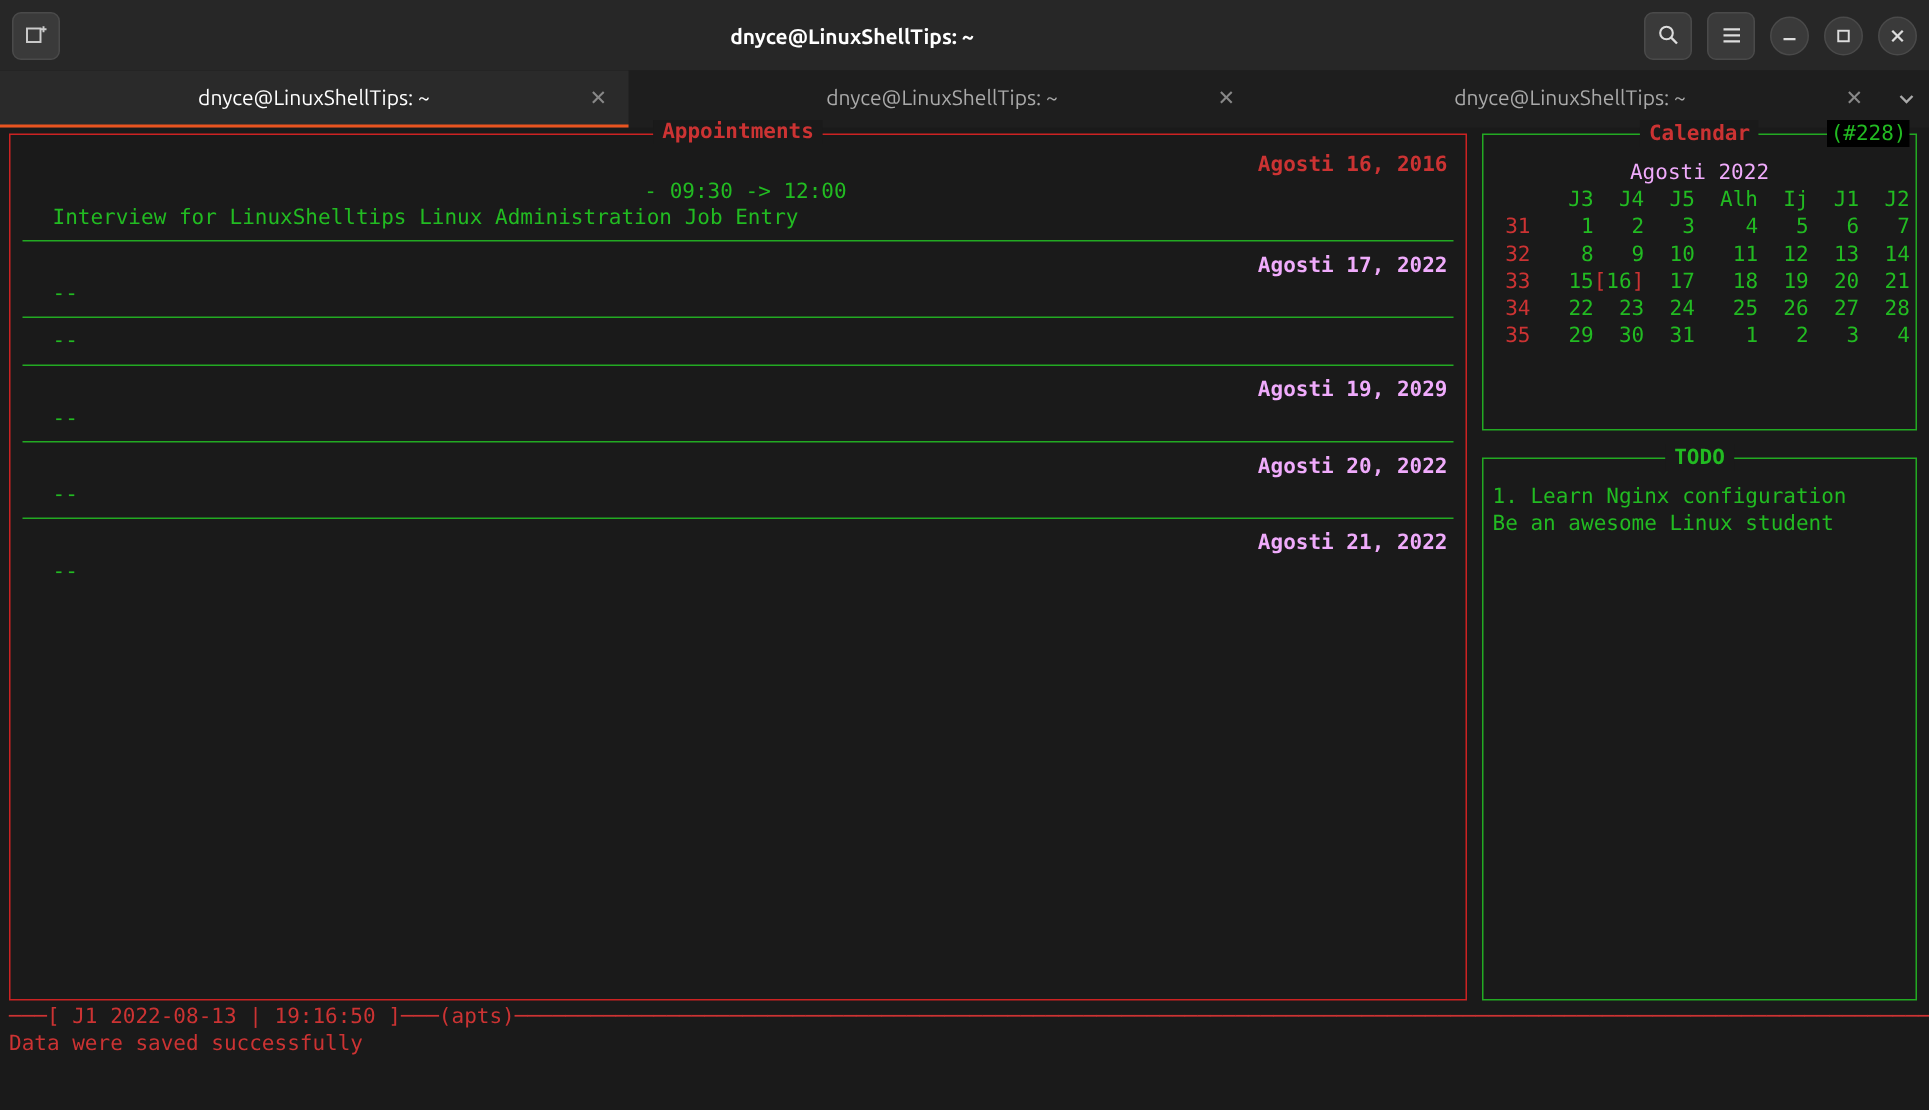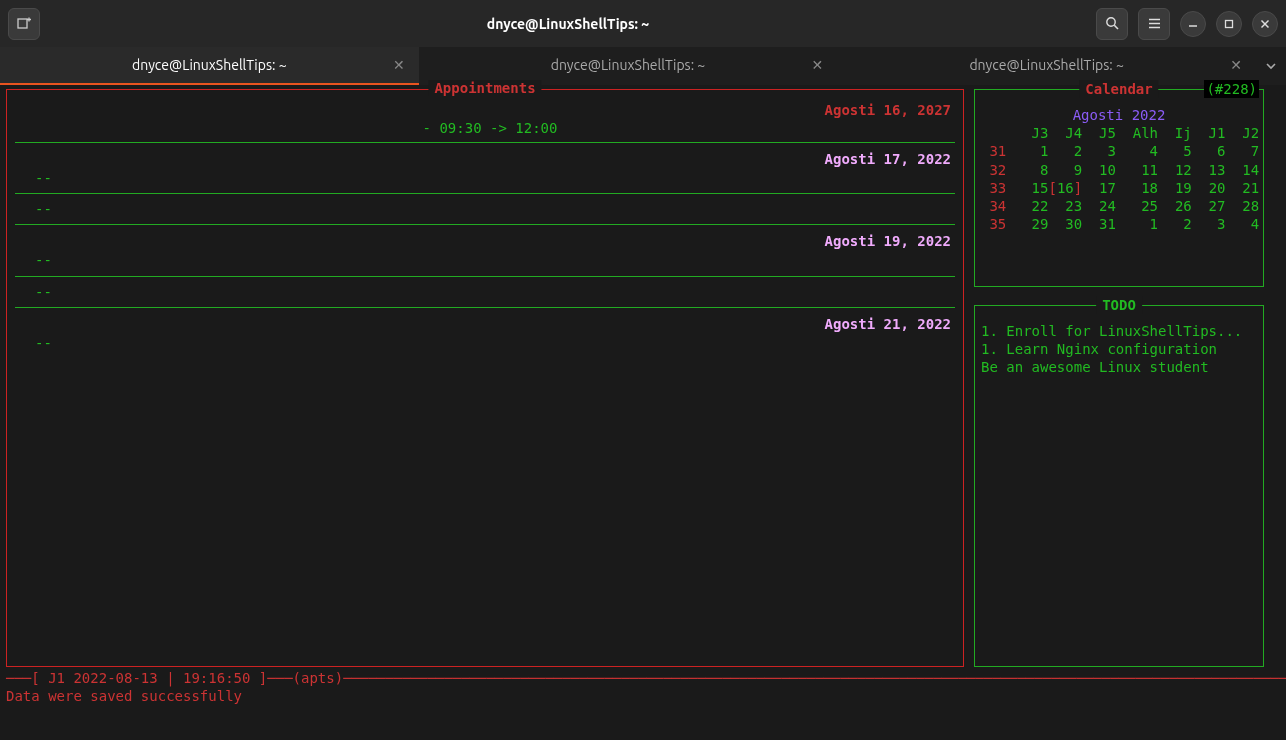--- a/index.html
+++ b/index.html
@@ -98,21 +98,21 @@
   width: 30px;
   display: flex;
   align-items: center;
   justify-content: center;
   color: #aaa;
   cursor: pointer;
 }
 
 
 .term {
-  padding: 4px 22px 0 6px;
+  padding: 4px 8px 0 6px;
   height: calc(740px - 47px - 38px);
 }
 .term-inner {
   display: flex;
   gap: 10px;
   height: 578px;
 }
 .panel {
   border: 1px solid;
   position: relative;
@@ -179,21 +179,21 @@
 .calendar .corner {
   position: absolute;
   top: -10px;
   right: 4px;
   background: #000000;
   color: #22bb22;
   padding: 0 2px;
 }
 .cal-month {
   text-align: center;
-  color: #8b5cf6;
+  color: #f0abfc;
 }
 .cal-grid {
   font-family: monospace;
   white-space: pre;
 }
 .cal-head { color: #22bb22; }
 .cal-wk { color: #cc3333; }
 .cal-day { color: #22bb22; }
 .cal-today-br { color: #cc3333; }
 .cal-today { color: #22bb22; }
@@ -283,39 +283,41 @@
   </div>
 </div>
 
 <div class="term">
   <div class="term-inner">
 
     <div class="panel red appointments">
       <div class="panel-title red">Appointments</div>
       <div class="appt-scroll" id="appt-scroll">
           <div class="day-block">
-            <div class="day-header red">Agosti 16, 2027</div>
+            <div class="day-header red">Agosti 16, 2016</div>
             <div class="appt-time">- 09:30 -&gt; 12:00</div>
+            <div class="appt-line">Interview for LinuxShelltips Linux Administration Job Entry</div>
           </div>
           <div class="day-divider"></div>
           <div class="day-block">
             <div class="day-header greenish">Agosti 17, 2022</div>
             <div class="appt-line">--</div>
           </div>
           <div class="day-divider"></div>
           <div class="day-block">
             <div class="appt-line">--</div>
           </div>
           <div class="day-divider"></div>
           <div class="day-block">
-            <div class="day-header greenish">Agosti 19, 2022</div>
-            <div class="appt-line">--</div>
-          </div>
-          <div class="day-divider"></div>
-          <div class="day-block">
+            <div class="day-header greenish">Agosti 19, 2029</div>
+            <div class="appt-line">--</div>
+          </div>
+          <div class="day-divider"></div>
+          <div class="day-block">
+            <div class="day-header greenish">Agosti 20, 2022</div>
             <div class="appt-line">--</div>
           </div>
           <div class="day-divider"></div>
           <div class="day-block">
             <div class="day-header greenish">Agosti 21, 2022</div>
             <div class="appt-line">--</div>
           </div>
         </div>
     </div>
 
@@ -326,21 +328,20 @@
         <div class="corner">(#228)</div>
         <div style="height:6px"></div>
         <div class="cal-month">Agosti 2022</div>
         <div class="cal-grid" id="cal-grid"><div><span class="cal-head">      J3  J4  J5  Alh  Ij  J1  J2</span></div><div><span class="cal-wk"> 31</span> <span class="cal-day">   1</span><span class="cal-day">   2</span><span class="cal-day">   3</span><span class="cal-day">    4</span><span class="cal-day">   5</span><span class="cal-day">   6</span><span class="cal-day">   7</span></div><div><span class="cal-wk"> 32</span> <span class="cal-day">   8</span><span class="cal-day">   9</span><span class="cal-day">  10</span><span class="cal-day">   11</span><span class="cal-day">  12</span><span class="cal-day">  13</span><span class="cal-day">  14</span></div><div><span class="cal-wk"> 33</span> <span class="cal-day">  15</span><span class="cal-today-br">[</span><span class="cal-today">16</span><span class="cal-today-br">]</span><span class="cal-day">  17</span><span class="cal-day">   18</span><span class="cal-day">  19</span><span class="cal-day">  20</span><span class="cal-day">  21</span></div><div><span class="cal-wk"> 34</span> <span class="cal-day">  22</span><span class="cal-day">  23</span><span class="cal-day">  24</span><span class="cal-day">   25</span><span class="cal-day">  26</span><span class="cal-day">  27</span><span class="cal-day">  28</span></div><div><span class="cal-wk"> 35</span> <span class="cal-day">  29</span><span class="cal-day">  30</span><span class="cal-day">  31</span><span class="cal-day">    1</span><span class="cal-day">   2</span><span class="cal-day">   3</span><span class="cal-day">   4</span></div></div>
       </div>
 
       <div class="panel green todo">
         <div class="panel-title green">TODO</div>
         <div style="height:6px"></div>
         <div id="todo-list">
-            <div class="todo-line">1. Enroll for LinuxShellTips...</div>
             <div class="todo-line">1. Learn Nginx configuration</div>
             <div class="todo-line">Be an awesome Linux student</div>
           </div>
       </div>
     </div>
   </div>
 
   <div class="statusbar">
     <div class="ruleline" id="status-line1">───[ J1 2022-08-13 | 19:16:50 ]───(apts)──────────────────────────────────────────────────────────────────────────────────────────────────────────────────────────────────</div>
     <div>Data were saved successfully</div>

